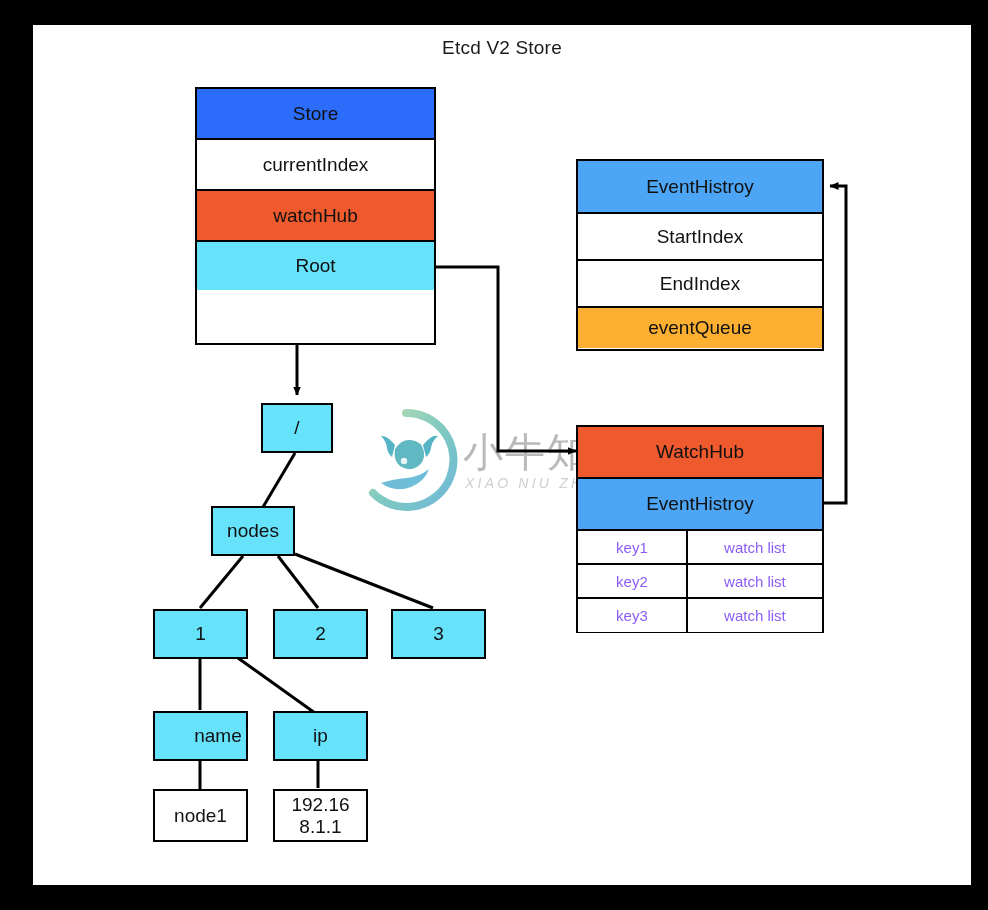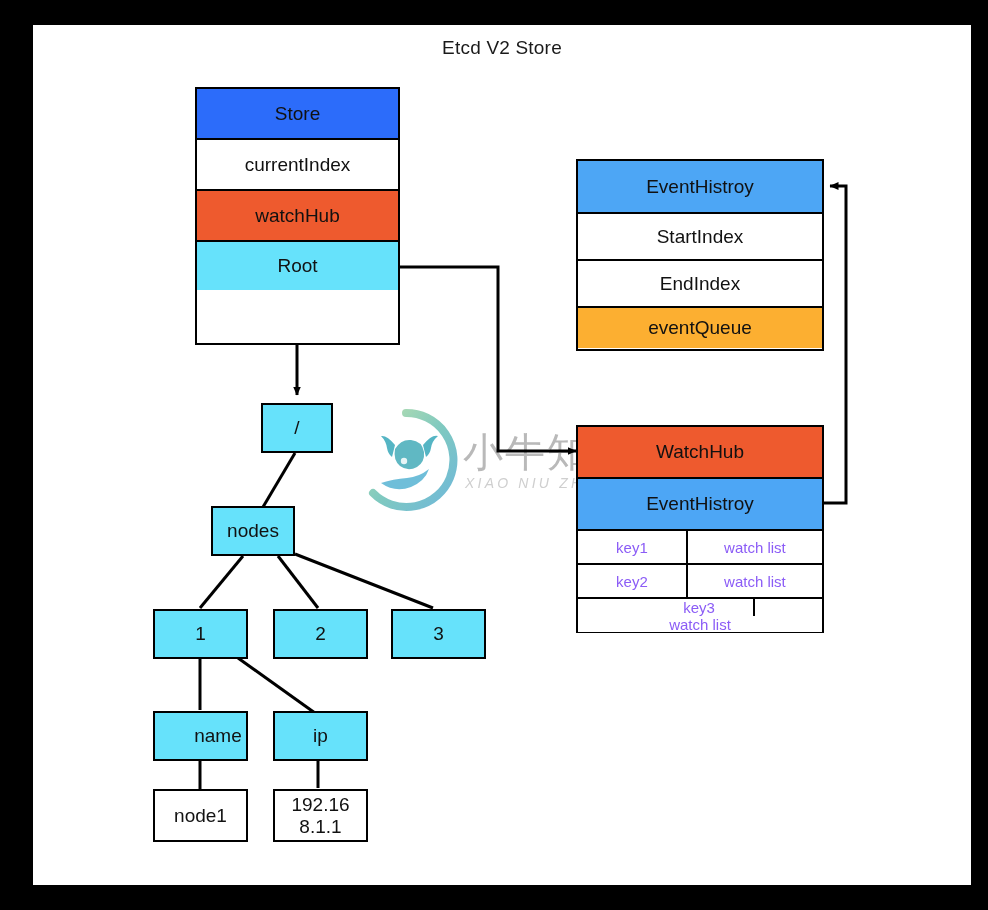--- a/index.html
+++ b/index.html
@@ -173,21 +173,21 @@
       <line x1="245" y1="531" x2="285" y2="583" stroke="#000000" stroke-width="3"></line>
       <line x1="262" y1="529" x2="400" y2="583" stroke="#000000" stroke-width="3"></line>
 
       <line x1="167" y1="633" x2="167" y2="685" stroke="#000000" stroke-width="3"></line>
       <line x1="205" y1="633" x2="282" y2="688" stroke="#000000" stroke-width="3"></line>
 
       <line x1="167" y1="735" x2="167" y2="765" stroke="#000000" stroke-width="3"></line>
       <line x1="285" y1="735" x2="285" y2="763" stroke="#000000" stroke-width="3"></line>
     </svg>
 
-    <div class="panel" id="store-panel" style="left:162px; top:62px; width:205px; height:258px;">
+    <div class="panel" id="store-panel" style="left:162px; top:62px; width:241px; height:258px;">
       <div class="row" style="height: 51px; background: rgb(44, 108, 250);">Store</div>
       <div class="row" style="height: 51px; background: rgb(255, 255, 255);">currentIndex</div>
       <div class="row" style="height: 51px; background: rgb(238, 90, 46);">watchHub</div>
       <div class="row last" style="height: 48px; background: rgb(102, 226, 251);">Root</div>
     </div>
 
     <div class="panel" id="event-history-panel" style="left:543px; top:134px; width:248px; height:192px;">
       <div class="row" style="height: 53px; background: rgb(77, 166, 245);">EventHistroy</div>
       <div class="row" style="height: 47px; background: rgb(255, 255, 255);">StartIndex</div>
       <div class="row" style="height: 47px; background: rgb(255, 255, 255);">EndIndex</div>
@@ -199,21 +199,21 @@
       <div class="row" style="height: 52px; background: rgb(77, 166, 245);">EventHistroy</div>
 
       <div class="row split" style="height:34px;">
         <div class="cell left">key1</div>
         <div class="cell right">watch list</div>
       </div>
       <div class="row split" style="height:34px;">
         <div class="cell left">key2</div>
         <div class="cell right">watch list</div>
       </div>
-      <div class="row split last" style="height:33px;flex-direction:column;">
+      <div class="row split last" style="height:33px;">
         <div class="cell left">key3</div>
         <div class="cell right">watch list</div>
       </div>
     </div>
 
     <div class="node" style="left: 228px; top: 378px; width: 72px; height: 50px; background: rgb(102, 226, 251);">/</div>
 
     <div class="node" style="left: 178px; top: 481px; width: 84px; height: 50px; background: rgb(102, 226, 251);">nodes</div>
 
     <div class="node" style="left: 120px; top: 584px; width: 95px; height: 50px; background: rgb(102, 226, 251);">1</div>

